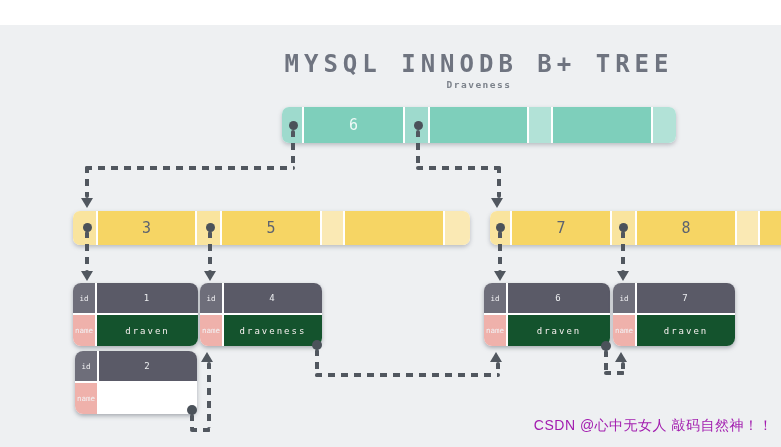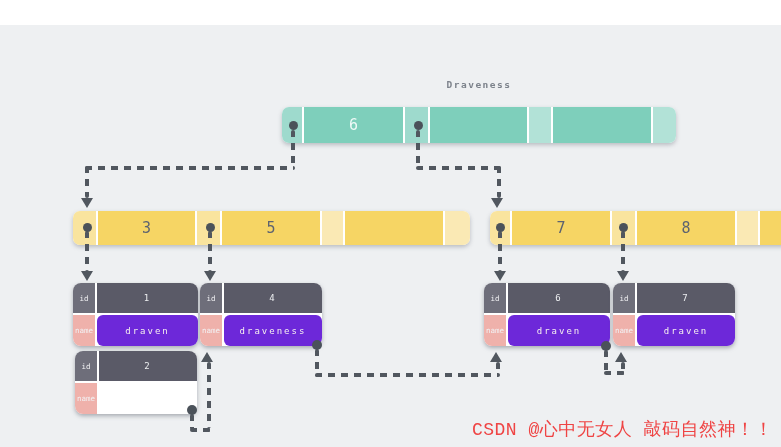--- a/index.html
+++ b/index.html
@@ -24,41 +24,42 @@
   
   .ltable{position:absolute;display:grid;grid-template-columns:22px 1fr;grid-template-rows:30px 31px;
           gap:2px;background:#fff;border-radius:8px;overflow:hidden;
           box-shadow:0 2px 4px rgba(110,115,125,.55);z-index:3;}
   .ltable .lab{display:flex;align-items:center;justify-content:center;font-size:7.5px;color:#f2f2f4;}
   .ltable .val{display:flex;align-items:center;justify-content:center;font-size:9px;
           letter-spacing:2px;color:#f6f0ef;}
   .id-lab{background:#6e6e7a;}
   .id-val{background:#5a5a67;color:#eceef0 !important;}
   .nm-lab{background:#efb1ab;}
-  .nm-val{background:#6d28d9;border-radius:6px;}
+  .nm-val{background:#14532d;}
   
   .dot{position:absolute;width:9px;height:9px;border-radius:50%;background:#4b525a;z-index:6;}
   .cdot{position:absolute;width:10px;height:10px;border-radius:50%;background:#4b525a;z-index:6;}
   .v{position:absolute;width:4px;border-radius:2px;z-index:5;
      background:repeating-linear-gradient(180deg,#51575f 0 7px,transparent 7px 13px);}
   .h{position:absolute;height:4px;border-radius:2px;z-index:5;
      background:repeating-linear-gradient(90deg,#51575f 0 7px,transparent 7px 13px);}
   .arr-dn{position:absolute;width:0;height:0;z-index:5;
      border-left:6px solid transparent;border-right:6px solid transparent;border-top:10px solid #51575f;}
   .arr-up{position:absolute;width:0;height:0;z-index:5;
      border-left:6px solid transparent;border-right:6px solid transparent;border-bottom:10px solid #51575f;}
-  .watermark{position:absolute;top:417px;right:8px;font-size:18px;color:#ef4444;
-     font-family:Liberation Mono, monospace;letter-spacing:.5px;}
+  .watermark{position:absolute;top:417px;right:8px;font-size:14px;color:#a21caf;
+     font-family:Liberation Sans, sans-serif;letter-spacing:.5px;}
 </style>
 </head>
 <body>
 
 <div class="stage">
   <div class="bg"></div>
 
+  <div class="title">MYSQL INNODB B+ TREE</div>
   <div class="subtitle">Draveness</div>
 
   <div class="bnode" style="left:282px;top:107px;width:394px;height:36px;">
     <div class="cell teal-ptr" style="width:20px;"></div>
     <div class="cell teal-val" style="width:99px;">6</div>
     <div class="cell teal-ptr" style="width:23px;"></div>
     <div class="cell teal-val" style="width:97px;"></div>
     <div class="cell teal-ptr2" style="width:22px;"></div>
     <div class="cell teal-val" style="width:98px;"></div>
     <div class="cell teal-ptr2" style="flex:1;"></div>

